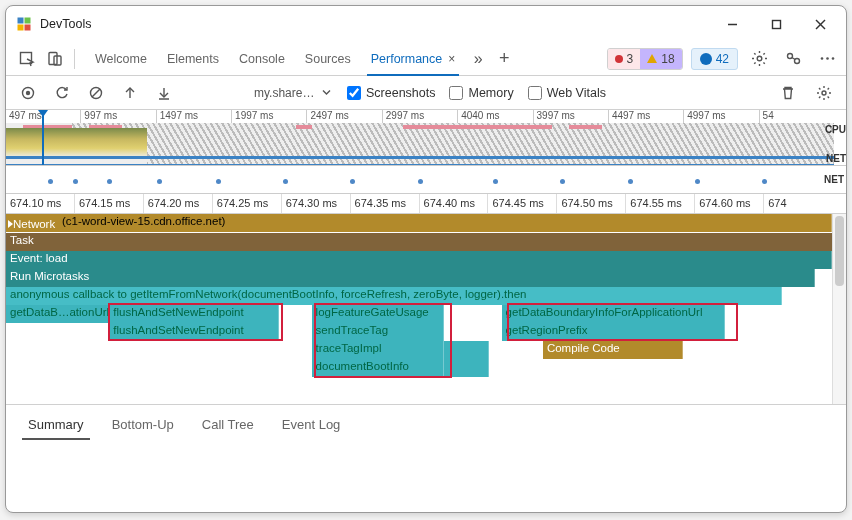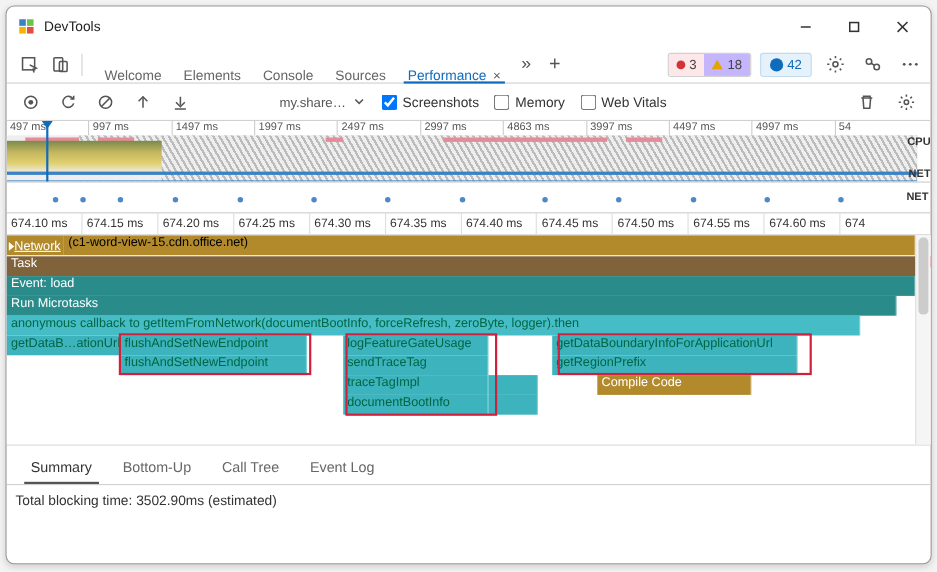--- a/index.html
+++ b/index.html
@@ -12,21 +12,21 @@
   .title-text { font-size: 12.5px; color: #222; }
   .win-controls { display: flex; }
   .win-btn { width: 44px; height: 32px; display: flex; align-items: center; justify-content: center; color:#333; }
   .win-btn svg { width:11px; height:11px; }
   
   .toolbar { height: 34px; border-bottom: 1px solid #d0d0d0; display: flex; align-items: center; padding: 0 6px 0 8px; gap: 2px; }
   .tb-ico { width: 26px; height: 26px; display:flex; align-items:center; justify-content:center; color:#555;}
   .tb-ico svg { width:16px; height:16px; }
   .tb-sep { width:1px; height:20px; background:#d0d0d0; margin:0 4px;}
   .tabs { display:flex; align-items:stretch; height:34px; margin-left:4px;}
-  .tab { padding: 0 10px; display:flex; align-items:flex-end; gap:6px; font-size:12.5px; color:#666; position:relative; white-space:nowrap;}
+  .tab { padding: 0 10px; display:flex; align-items:center; gap:6px; font-size:12.5px; color:#666; position:relative; white-space:nowrap;}
   .tab.active { color:#0f6cbd; }
   .tab.active::after { content:""; position:absolute; left:6px; right:6px; bottom:0; height:2px; background:#0f6cbd;}
   .tab .close-x { font-size:12px; color:#555; }
   .chevrons { width:22px; display:flex; align-items:center; justify-content:center; color:#555;}
   .plus { width:26px; display:flex; align-items:center; justify-content:center; color:#555; font-size:18px;}
   .toolbar-right { margin-left:auto; display:flex; align-items:center; gap:8px;}
   .badge-box { display:flex; border:1px solid #d0d0d0; border-radius:3px; overflow:hidden; height:22px; font-size:12px;}
   .badge { display:flex; align-items:center; gap:4px; padding:0 7px;}
   .badge.err { background:#fde7e9; color:#444;}
   .badge.warn { background:#c4b5fd; color:#444;}
@@ -68,21 +68,21 @@
   
   .flame { position:relative; height:190px; background:#fff;}
   .row { position:absolute; left:0; height:18px; font-size:11.5px; color:#fff; white-space:nowrap;}
   .row .seg { position:absolute; top:0; bottom:0; overflow:hidden; padding:1px 4px 0 4px; border-right:1px solid rgba(255,255,255,0.3);}
   .c-gold{background:#b28a2b;}
   .c-brown{background:#80633a;}
   .c-darkteal{background:#2a8b8b;}
   .c-teal{background:#46bdc6;}
   .c-teal2{background:#3db4bd;}
   .c-khaki{background:#b28a2b;}
-  .net-head { position:absolute; top:0; left:0; width:52px; height:18px; background:#b28a2b; color:#fff; font-size:11.5px; padding:1px 2px 0 2px; display:flex; align-items:center; gap:0;text-decoration:underline;}
+  .net-head { position:absolute; top:0; left:0; width:52px; height:18px; background:#b28a2b; color:#fff; font-size:11.5px; padding:1px 2px 0 2px; display:flex; align-items:center; gap:0;}
   .net-arrow{width:0;height:0;border-top:4px solid transparent;border-bottom:4px solid transparent;border-left:5px solid #fff;}
   .mark { position:absolute; border:2px solid #d21f3c; pointer-events:none;}
   .bottom-red{position:absolute; right:0; top:19px; width:7px; height:10px; background:#d21f3c;}
   .vscroll{position:absolute; right:0; top:0; bottom:0; width:14px; border-left:1px solid #ddd; background:#f5f5f5;}
   .vscroll .thumb{position:absolute; left:2px; right:2px; top:2px; height:70px; background:#ccc; border-radius:4px;}
   
   .btabs { border-top:1px solid #d0d0d0; height:36px; display:flex; align-items:flex-end; padding:0 8px; gap:0;}
   .btab { padding:8px 14px; font-size:13px; color:#666; position:relative;}
   .btab.active{color:#333;}
   .btab.active::after{content:"";position:absolute;left:8px;right:8px;bottom:0;height:2px;background:#555;}
@@ -273,21 +273,21 @@
   </div>
 
   <div class="overview">
     <div class="ov-ticks">
       <div class="ov-tick">497 ms</div>
       <div class="ov-tick">997 ms</div>
       <div class="ov-tick">1497 ms</div>
       <div class="ov-tick">1997 ms</div>
       <div class="ov-tick">2497 ms</div>
       <div class="ov-tick">2997 ms</div>
-      <div class="ov-tick">4863 ms</div>
+      <div class="ov-tick">4040 ms</div>
       <div class="ov-tick">3997 ms</div>
       <div class="ov-tick">4497 ms</div>
       <div class="ov-tick">4997 ms</div>
       <div class="ov-tick">54</div>
     </div>
     <div class="ov-body">
       <div class="hatch" style="left:8%;width:92%;"></div>
       <div class="ov-red" style="left:2%;width:6%;"></div>
       <div class="ov-red" style="left:10%;width:4%;"></div>
       <div class="ov-red" style="left:35%;width:2%;"></div>
@@ -392,17 +392,14 @@
       </div>
   </div>
 
   <div class="btabs">
     <div class="btab active">Summary</div>
     <div class="btab">Bottom-Up</div>
     <div class="btab">Call Tree</div>
     <div class="btab">Event Log</div>
   </div>
 
-  <div class="footer">
-    <span>Total blocking time: 3502.90ms (estimated)</span>
-  </div>
 
 </div>
 
 </body></html>

